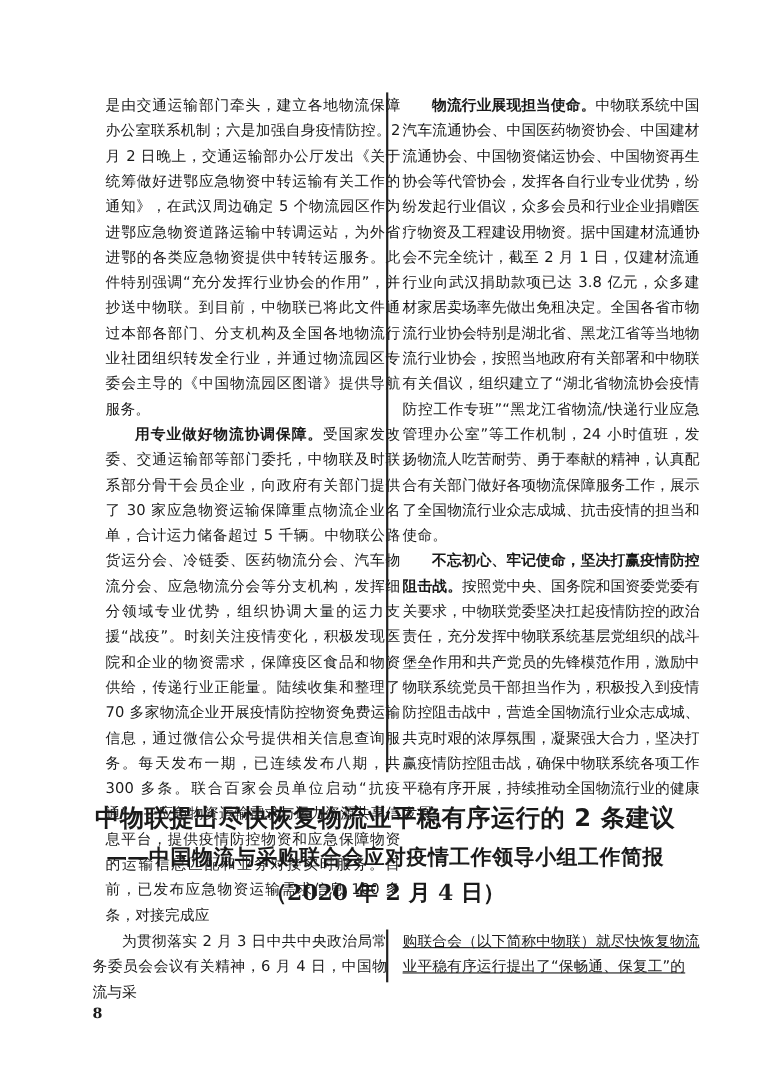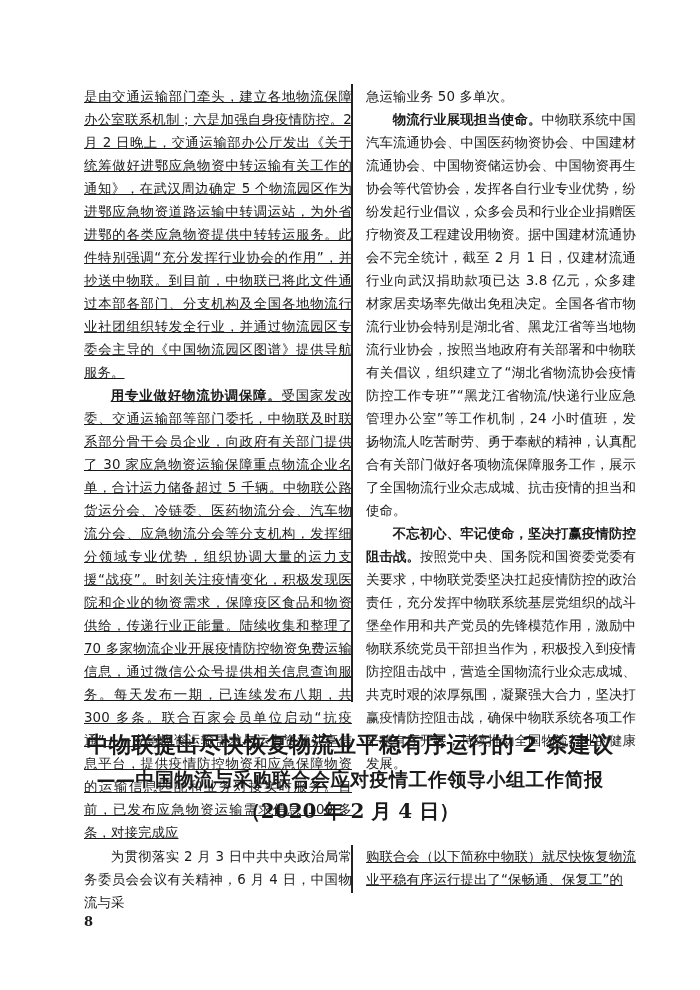--- a/index.html
+++ b/index.html
@@ -1,21 +1,21 @@
 <!DOCTYPE html>
 <html><head>
 <meta charset="utf-8">
 <style>
   html, body { margin: 0; padding: 0; background: #ffffff; }
   body { width: 700px; height: 990px; position: relative; overflow: hidden;
          font-family: "DejaVu Sans", "Liberation Sans", sans-serif; color: #1a1a1a; }
   .col { position: absolute; width: 268px; font-size: 13.4px; line-height: 23px;
          text-align: justify; text-justify: inter-character; letter-spacing: 0.1px; }
   .col p { margin: 0; }
-  .col-left-top { left: 84px; top: 85px; text-decoration: underline; }
+  .col-left-top { left: 96px; top: 85px; }
   .col-right-top { left: 366px; top: 85px; width: 270px; }
   .divider { position: absolute; left: 351px; width: 2px; background: #222; }
   .divider-top { top: 84px; height: 618px; }
   .indent { text-indent: 2em; }
   .lead { font-weight: bold; }
   .sign { text-align: right; padding-right: 10px; }
   .headline { position: absolute; left: 0; width: 700px; text-align: center; }
   .h1 { top: 730px; font-size: 22px; line-height: 30px; font-weight: bold; letter-spacing: 0.5px; }
   .h2 { top: 765px; font-size: 19px; line-height: 28px; font-weight: bold; letter-spacing: 0.5px; }
   .h3 { top: 800px; font-size: 20px; line-height: 22px; font-weight: bold;
@@ -32,23 +32,20 @@
 <div class="col col-left-top">
   <p>
     <span>是由交通运输部门牵头，建立各地物流保障办公室联系机制；六是加强自身疫情防控。2 月 2 日晚上，交通运输部办公厅发出《关于统筹做好进鄂应急物资中转运输有关工作的通知》，在武汉周边确定 5 个物流园区作为进鄂应急物资道路运输中转调运站，为外省进鄂的各类应急物资提供中转转运服务。此件特别强调“充分发挥行业协会的作用”，并抄送中物联。到目前，中物联已将此文件通过本部各部门、分支机构及全国各地物流行业社团组织转发全行业，并通过物流园区专委会主导的《中国物流园区图谱》提供导航服务。</span>
   </p>
   <p class="indent"><span class="lead">用专业做好物流协调保障。</span><span>受国家发改委、交通运输部等部门委托，中物联及时联系部分骨干会员企业，向政府有关部门提供了 30 家应急物资运输保障重点物流企业名单，合计运力储备超过 5 千辆。中物联公路货运分会、冷链委、医药物流分会、汽车物流分会、应急物流分会等分支机构，发挥细分领域专业优势，组织协调大量的运力支援“战疫”。时刻关注疫情变化，积极发现医院和企业的物资需求，保障疫区食品和物资供给，传递行业正能量。陆续收集和整理了 70 多家物流企业开展疫情防控物资免费运输信息，通过微信公众号提供相关信息查询服务。每天发布一期，已连续发布八期，共 300 多条。联合百家会员单位启动“抗疫通”——应急物资运输需求与运力资源共享信息平台，提供疫情防控物资和应急保障物资的运输信息匹配和业务对接实时服务。目前，已发布应急物资运输需求信息 100 多条，对接完成应</span></p>
 </div>
 
 <div class="divider divider-top"></div>
 
 <div class="col col-right-top">
-  <p>
-    <span>急运输业务 50 多单次。</span>
-  </p>
   <p class="indent"><span class="lead">物流行业展现担当使命。</span><span>中物联系统中国汽车流通协会、中国医药物资协会、中国建材流通协会、中国物资储运协会、中国物资再生协会等代管协会，发挥各自行业专业优势，纷纷发起行业倡议，众多会员和行业企业捐赠医疗物资及工程建设用物资。据中国建材流通协会不完全统计，截至 2 月 1 日，仅建材流通行业向武汉捐助款项已达 3.8 亿元，众多建材家居卖场率先做出免租决定。全国各省市物流行业协会特别是湖北省、黑龙江省等当地物流行业协会，按照当地政府有关部署和中物联有关倡议，组织建立了“湖北省物流协会疫情防控工作专班”“黑龙江省物流/快递行业应急管理办公室”等工作机制，24 小时值班，发扬物流人吃苦耐劳、勇于奉献的精神，认真配合有关部门做好各项物流保障服务工作，展示了全国物流行业众志成城、抗击疫情的担当和使命。</span></p>
   <p class="indent"><span class="lead">不忘初心、牢记使命，坚决打赢疫情防控阻击战。</span><span>按照党中央、国务院和国资委党委有关要求，中物联党委坚决扛起疫情防控的政治责任，充分发挥中物联系统基层党组织的战斗堡垒作用和共产党员的先锋模范作用，激励中物联系统党员干部担当作为，积极投入到疫情防控阻击战中，营造全国物流行业众志成城、共克时艰的浓厚氛围，凝聚强大合力，坚决打赢疫情防控阻击战，确保中物联系统各项工作平稳有序开展，持续推动全国物流行业的健康发展。</span></p>
 </div>
 
 <div class="headline h1">中物联提出尽快恢复物流业平稳有序运行的 2 条建议</div>
 <div class="headline h2">——中国物流与采购联合会应对疫情工作领导小组工作简报</div>
 <div class="headline h3">（2020 年 2 月 4 日）</div>
 
 <div class="col col-left-bot">
   <p class="indent">为贯彻落实 2 月 3 日中共中央政治局常务委员会会议有关精神，6 月 4 日，中国物流与采</p>

